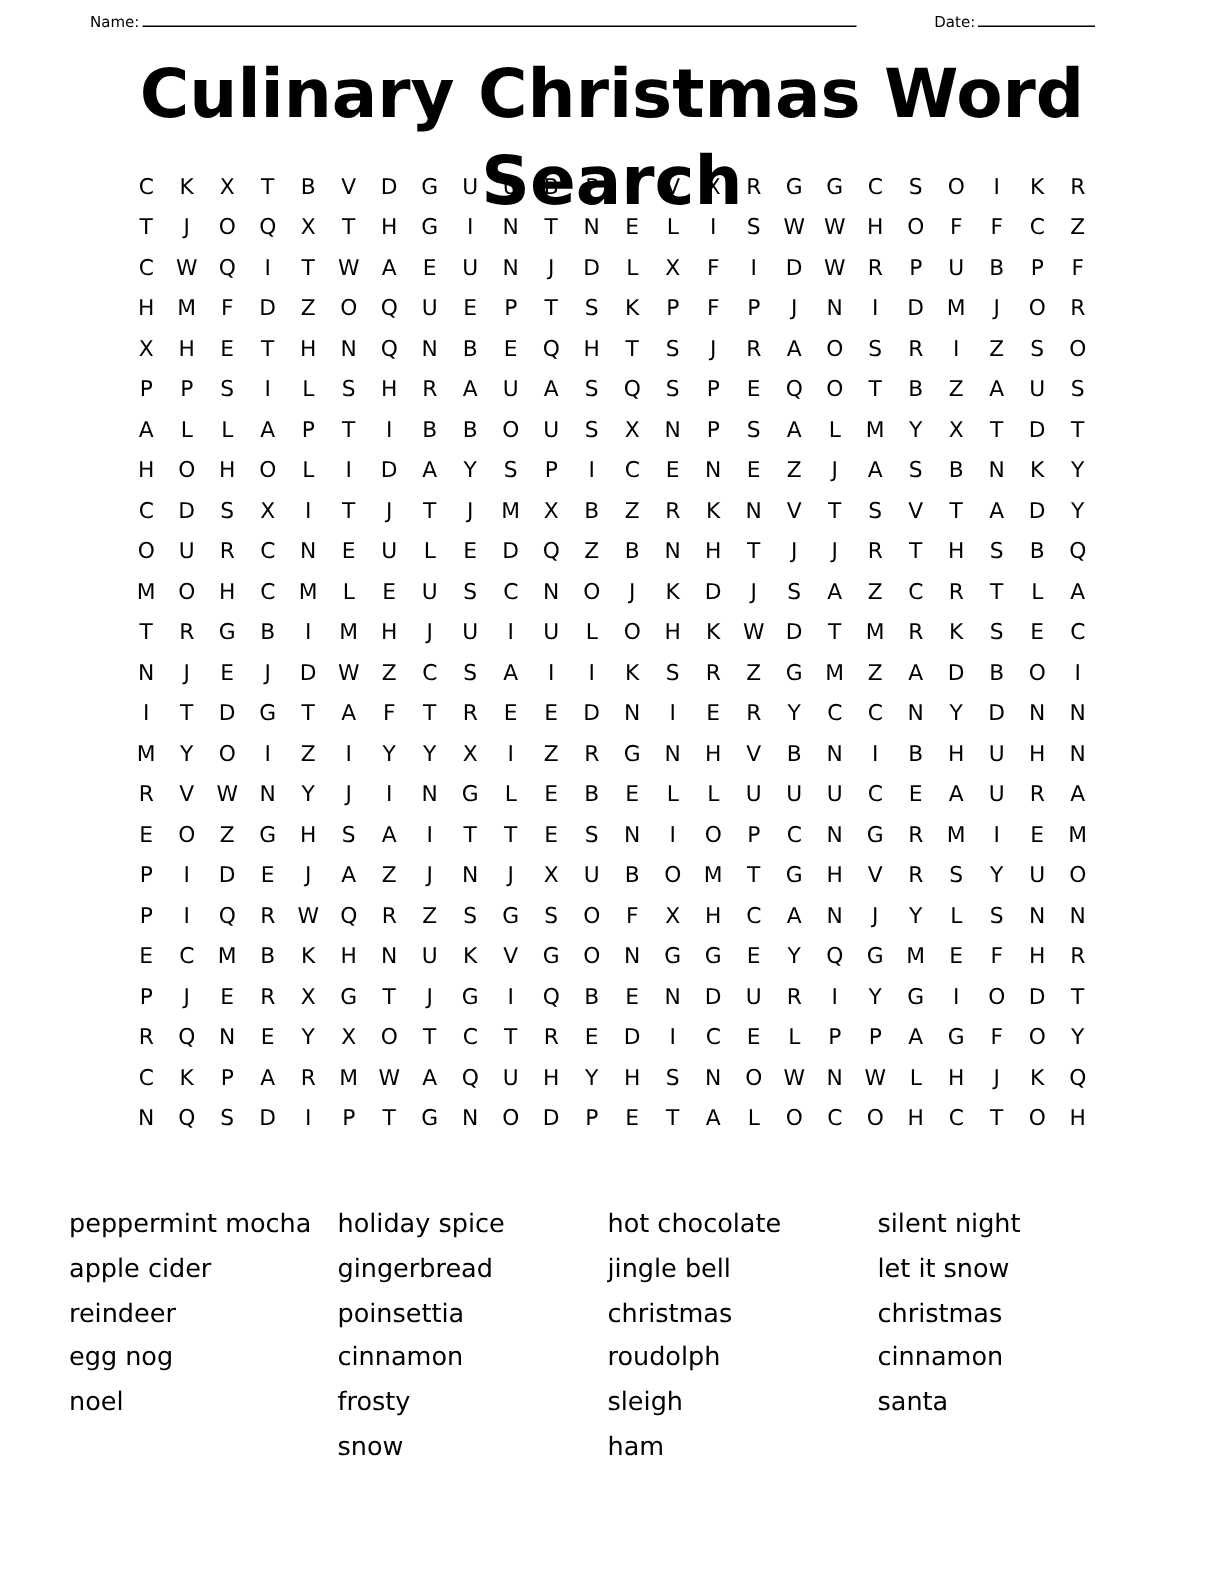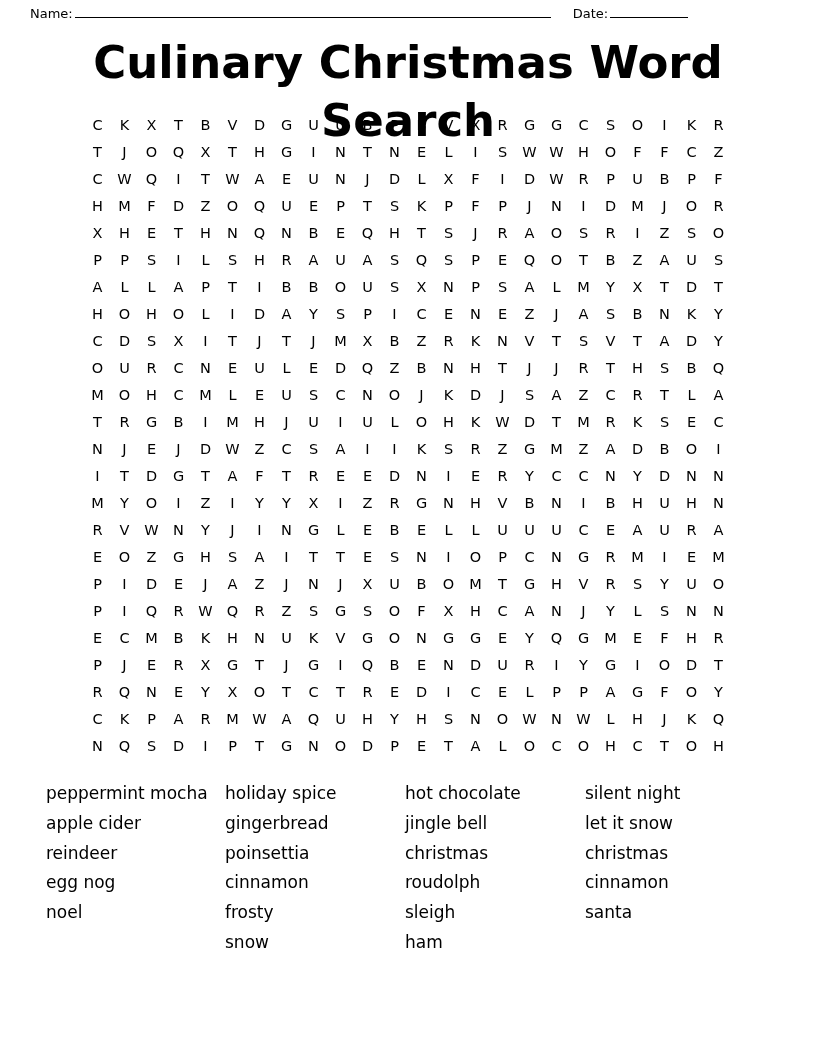--- a/index.html
+++ b/index.html
@@ -22,22 +22,23 @@
     top: 4px;
     left: 30px;
     width: 756px;
     height: 24px;
     display: flex;
     align-items: baseline;
     font-size: 15.5px;
     white-space: nowrap;
   }
   .hdr-label {
-    font-size: 13px;
+    font-size: 10px;
     line-height: 18px;
+    margin-left: 30px;
   }
   .hdr-rule {
     display: inline-block;
     border-bottom: 1px solid #000;
     height: 13px;
     margin-left: 2px;
   }
   .rule-name { width: 476px; }
   .rule-date { width: 78px; }
   .hdr-gap { display: inline-block; width: 22px; }
@@ -72,21 +73,21 @@
     width: 28.1px;
     text-align: center;
     font-size: 14.5px;
     line-height: 27px;
     font-family: "DejaVu Sans", "Liberation Sans", sans-serif;
   }
 
   
   .word-list {
     position: absolute;
-    top: 779px;
+    top: 802px;
     left: 0;
     width: 816px;
     height: 190px;
   }
   .word-col {
     position: absolute;
     top: 0;
   }
   .word-col-0 { left: 46px;  width: 180px; }
   .word-col-1 { left: 225px; width: 180px; }

